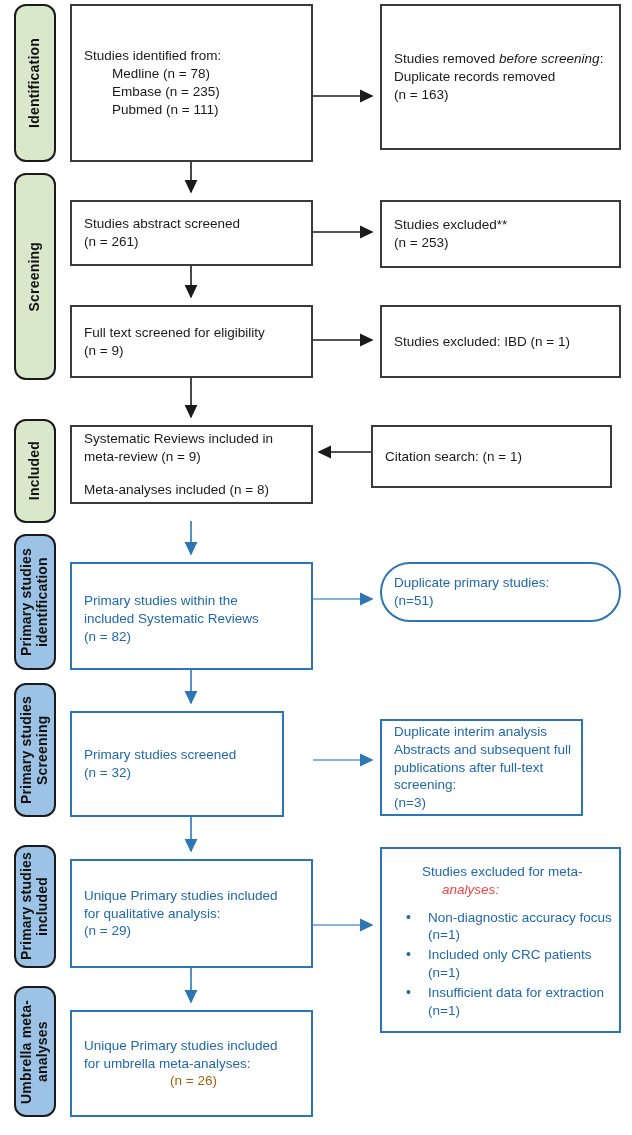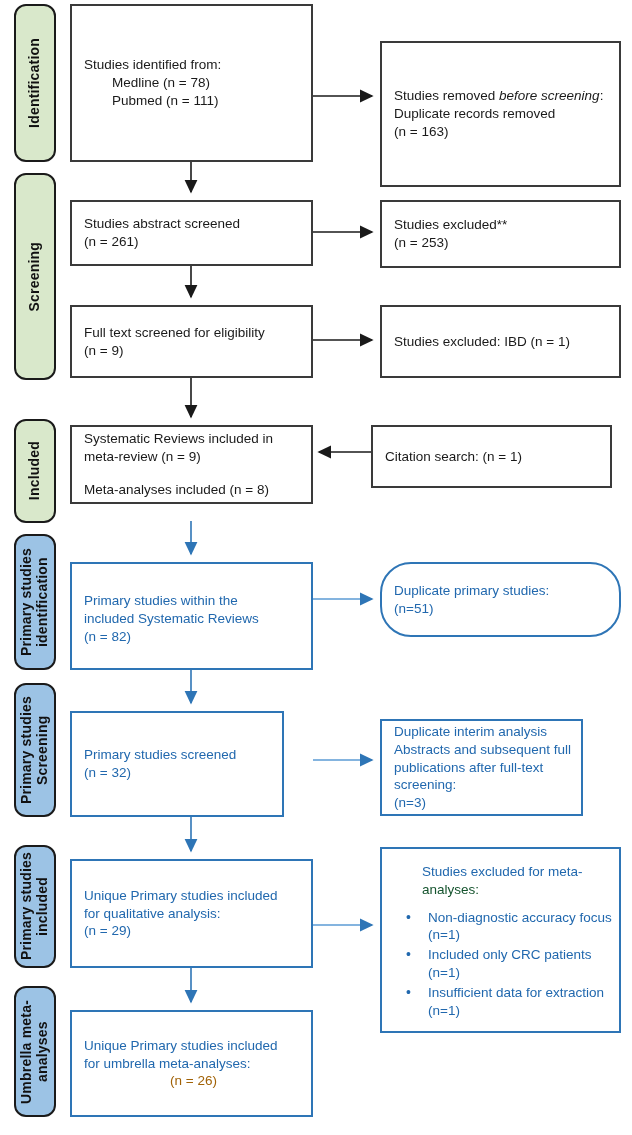--- a/index.html
+++ b/index.html
@@ -169,25 +169,26 @@
 
   <div class="stage blue" style="left:14px; top:986px; width:42px; height:131px;">
     <div class="stage-label">Umbrella meta-
 analyses</div>
   </div>
 
   <div class="box dark" style="left:70px; top:4px; width:243px; height:158px;">
     <div class="blocklines">
       <div class="line">Studies identified from:</div>
       <div class="line" style="padding-left:40px;">Medline (n = 78)</div>
+      <div class="line" style="padding-left:40px;">Embase (n = 235)</div>
       <div class="line" style="padding-left:40px;">Pubmed (n = 111)</div>
     </div>
   </div>
 
-  <div class="box dark" style="left:380px; top:4px; width:241px; height:146px;margin-top:37px;">
+  <div class="box dark" style="left:380px; top:4px; width:241px; height:146px;">
     <div class="blocklines">
       <div class="line">
         <span>Studies removed </span><em>before screening</em><span>:</span>
       </div>
       <div class="line">Duplicate records removed</div>
       <div class="line">(n = 163)</div>
     </div>
   </div>
 
   <div class="box dark" style="left:70px; top:200px; width:243px; height:66px;">
@@ -229,21 +230,21 @@
   </div>
 
   <div class="box bluebox" style="left:70px; top:562px; width:243px; height:108px;">
     <div class="blocklines">
       <div class="line" style="color:#2168ae;margin-top:6px;">Primary studies within the</div>
       <div class="line" style="color:#2168ae;">included Systematic Reviews</div>
       <div class="line" style="color:#2168ae;">(n = 82)</div>
     </div>
   </div>
 
-  <div class="box bluebox" style="left:380px; top:562px; width:241px; height:75px;border-radius:31px;">
+  <div class="box bluebox" style="left:380px; top:562px; width:241px; height:60px;border-radius:31px;">
     <div class="blocklines">
       <div class="line" style="color:#2168ae;">Duplicate primary studies:</div>
       <div class="line" style="color:#2168ae;">(n=51)</div>
     </div>
   </div>
 
   <div class="box bluebox" style="left:70px; top:711px; width:214px; height:106px;">
     <div class="blocklines">
       <div class="line" style="color:#2168ae;">Primary studies screened</div>
       <div class="line" style="color:#2168ae;">(n = 32)</div>
@@ -264,21 +265,21 @@
     <div class="blocklines">
       <div class="line" style="color:#2168ae;">Unique Primary studies included</div>
       <div class="line" style="color:#2168ae;">for qualitative analysis:</div>
       <div class="line" style="color:#2168ae;">(n = 29)</div>
     </div>
   </div>
 
   <div class="box bluebox" style="left:380px; top:847px; width:241px; height:186px; align-items:flex-start;">
     <div class="blocklines" style="padding-top:14px;">
       <div class="line" style="color:#2168ae; padding-left:40px;">Studies excluded for meta-</div>
-      <div class="line" style="color:#14532d; padding-left:40px;">analyses:</div>
+      <div class="line" style="color:#ef4444; padding-left:60px;font-style:italic;">analyses:</div>
       <ul class="bullets">
         <li>Non-diagnostic accuracy focus (n=1)</li>
         <li>Included only CRC patients (n=1)</li>
         <li>Insufficient data for extraction (n=1)</li>
       </ul>
     </div>
   </div>
 
   <div class="box bluebox" style="left:70px; top:1010px; width:243px; height:107px;">
     <div class="blocklines">

